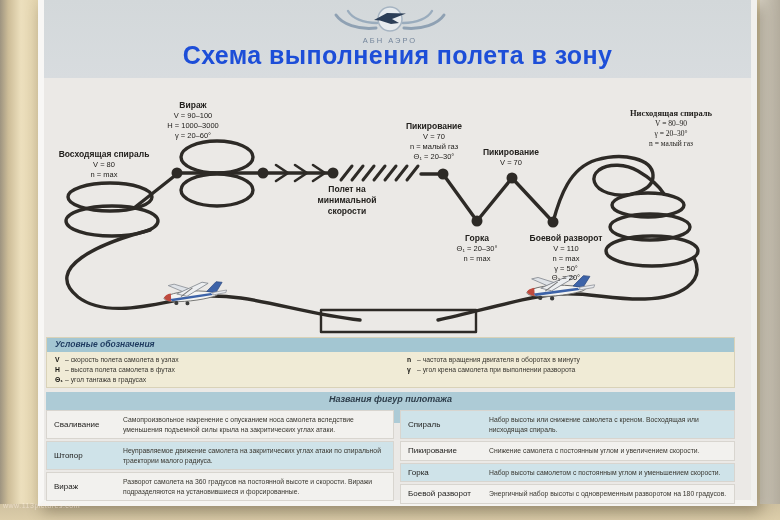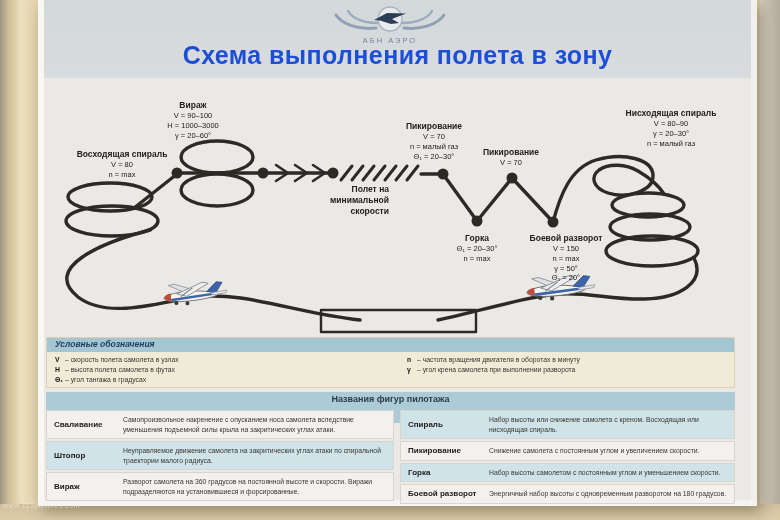--- a/index.html
+++ b/index.html
@@ -34,28 +34,28 @@
   .legend-head{height:14px;background:#a3c6d2;color:#1d3a5f;font-weight:bold;
     font-size:8.5px;padding:1px 0 0 8px;box-sizing:border-box;font-style:italic;}
   .legend-cols{display:flex;padding:3px 8px 0 8px;}
   .legend-col{line-height:1.5;}
   .legend-col.c1{width:352px;}
   .lg-item{font-size:6.8px;color:#37352f;}
   .lg-sym{font-weight:bold;color:#161511;display:inline-block;min-width:10px;}
   
   .tbl-banner{position:absolute;left:46px;top:392px;width:689px;height:31px;
     background:#adcbd6;color:#2c3c49;font-weight:bold;font-size:9px;
-    text-align:center;line-height:15px;}
+    text-align:center;line-height:15px;font-style:italic;}
   .tbl-col{position:absolute;top:410px;}
   .tbl-col.left{left:46px;width:348px;}
   .tbl-col.right{left:400px;width:335px;}
   .trow{display:flex;border:1px solid #d8d5cf;margin-bottom:2px;box-sizing:border-box;align-items:center;}
   .trow.white{background:#f2f1ee;}
   .trow.blue{background:#cfe3e9;}
-  .term{font-weight:bold;font-size:8px;color:#1d1c1a;padding:4px 4px 4px 7px;box-sizing:border-box;flex:0 0 auto;}
+  .term{font-weight:normal;font-size:8px;color:#1d1c1a;padding:4px 4px 4px 7px;box-sizing:border-box;flex:0 0 auto;}
   .tbl-col.left .term{width:74px;}
   .tbl-col.right .term{width:86px;}
   .defn{font-size:6.8px;color:#38362f;padding:4px 6px 4px 2px;line-height:1.4;}
   .watermark{position:absolute;left:3px;top:502px;font-size:7px;color:rgba(255,240,230,.55);letter-spacing:.5px;}
 </style>
 </head>
 <body>
 
 <div class="scene">
   <div class="wall-left"></div>
@@ -138,57 +138,57 @@
       <circle cx="333" cy="173" r="5.5"></circle>
       <circle cx="443" cy="174" r="5.5"></circle>
       <circle cx="477" cy="221" r="5.5"></circle>
       <circle cx="512" cy="178" r="5.5"></circle>
       <circle cx="553" cy="222" r="5.5"></circle>
     </g>
     <use href="#plane" transform="translate(162,283) rotate(-4)"></use>
     <use href="#plane" transform="translate(525,276) rotate(-3) scale(1.08)"></use>
   </svg>
 
-  <div class="mlabel" style="left:122px;top:149px;">
+  <div class="mlabel" style="left:104px;top:149px;">
     <div class="mname">Восходящая спираль</div>
     <div class="mparam">V = 80</div>
     <div class="mparam">n = max</div>
   </div>
   <div class="mlabel" style="left:193px;top:100px;">
     <div class="mname">Вираж</div>
     <div class="mparam">V = 90–100</div>
     <div class="mparam">H = 1000–3000</div>
     <div class="mparam">γ = 20–60°</div>
   </div>
   <div class="mlabel" style="left:434px;top:121px;">
     <div class="mname">Пикирование</div>
     <div class="mparam">V = 70</div>
     <div class="mparam">n = малый газ</div>
     <div class="mparam">Θ₁ = 20–30°</div>
   </div>
-  <div class="mlabel wrap" style="left:347px;top:184px;width:84px;text-align:right;">
+  <div class="mlabel wrap" style="left:347px;top:184px;width:84px;">
     <div class="mname">Полет на минимальной скорости</div>
   </div>
   <div class="mlabel" style="left:511px;top:147px;">
     <div class="mname">Пикирование</div>
     <div class="mparam">V = 70</div>
   </div>
   <div class="mlabel" style="left:477px;top:233px;">
     <div class="mname">Горка</div>
     <div class="mparam">Θ₁ = 20–30°</div>
     <div class="mparam">n = max</div>
   </div>
   <div class="mlabel" style="left:566px;top:233px;">
     <div class="mname">Боевой разворот</div>
-    <div class="mparam">V = 150</div>
+    <div class="mparam">V = 110</div>
     <div class="mparam">n = max</div>
     <div class="mparam">γ = 50°</div>
     <div class="mparam">Θ₁ = 20°</div>
   </div>
-  <div class="mlabel" style="left:671px;top:108px;">
+  <div class="mlabel" style="left:671px;top:108px;font-family:Liberation Serif, serif;">
     <div class="mname">Нисходящая спираль</div>
     <div class="mparam">V = 80–90</div>
     <div class="mparam">γ = 20–30°</div>
     <div class="mparam">n = малый газ</div>
   </div>
 
   <div class="legend">
     <div class="legend-head">Условные обозначения</div>
     <div class="legend-cols">
       <div class="legend-col c1">

